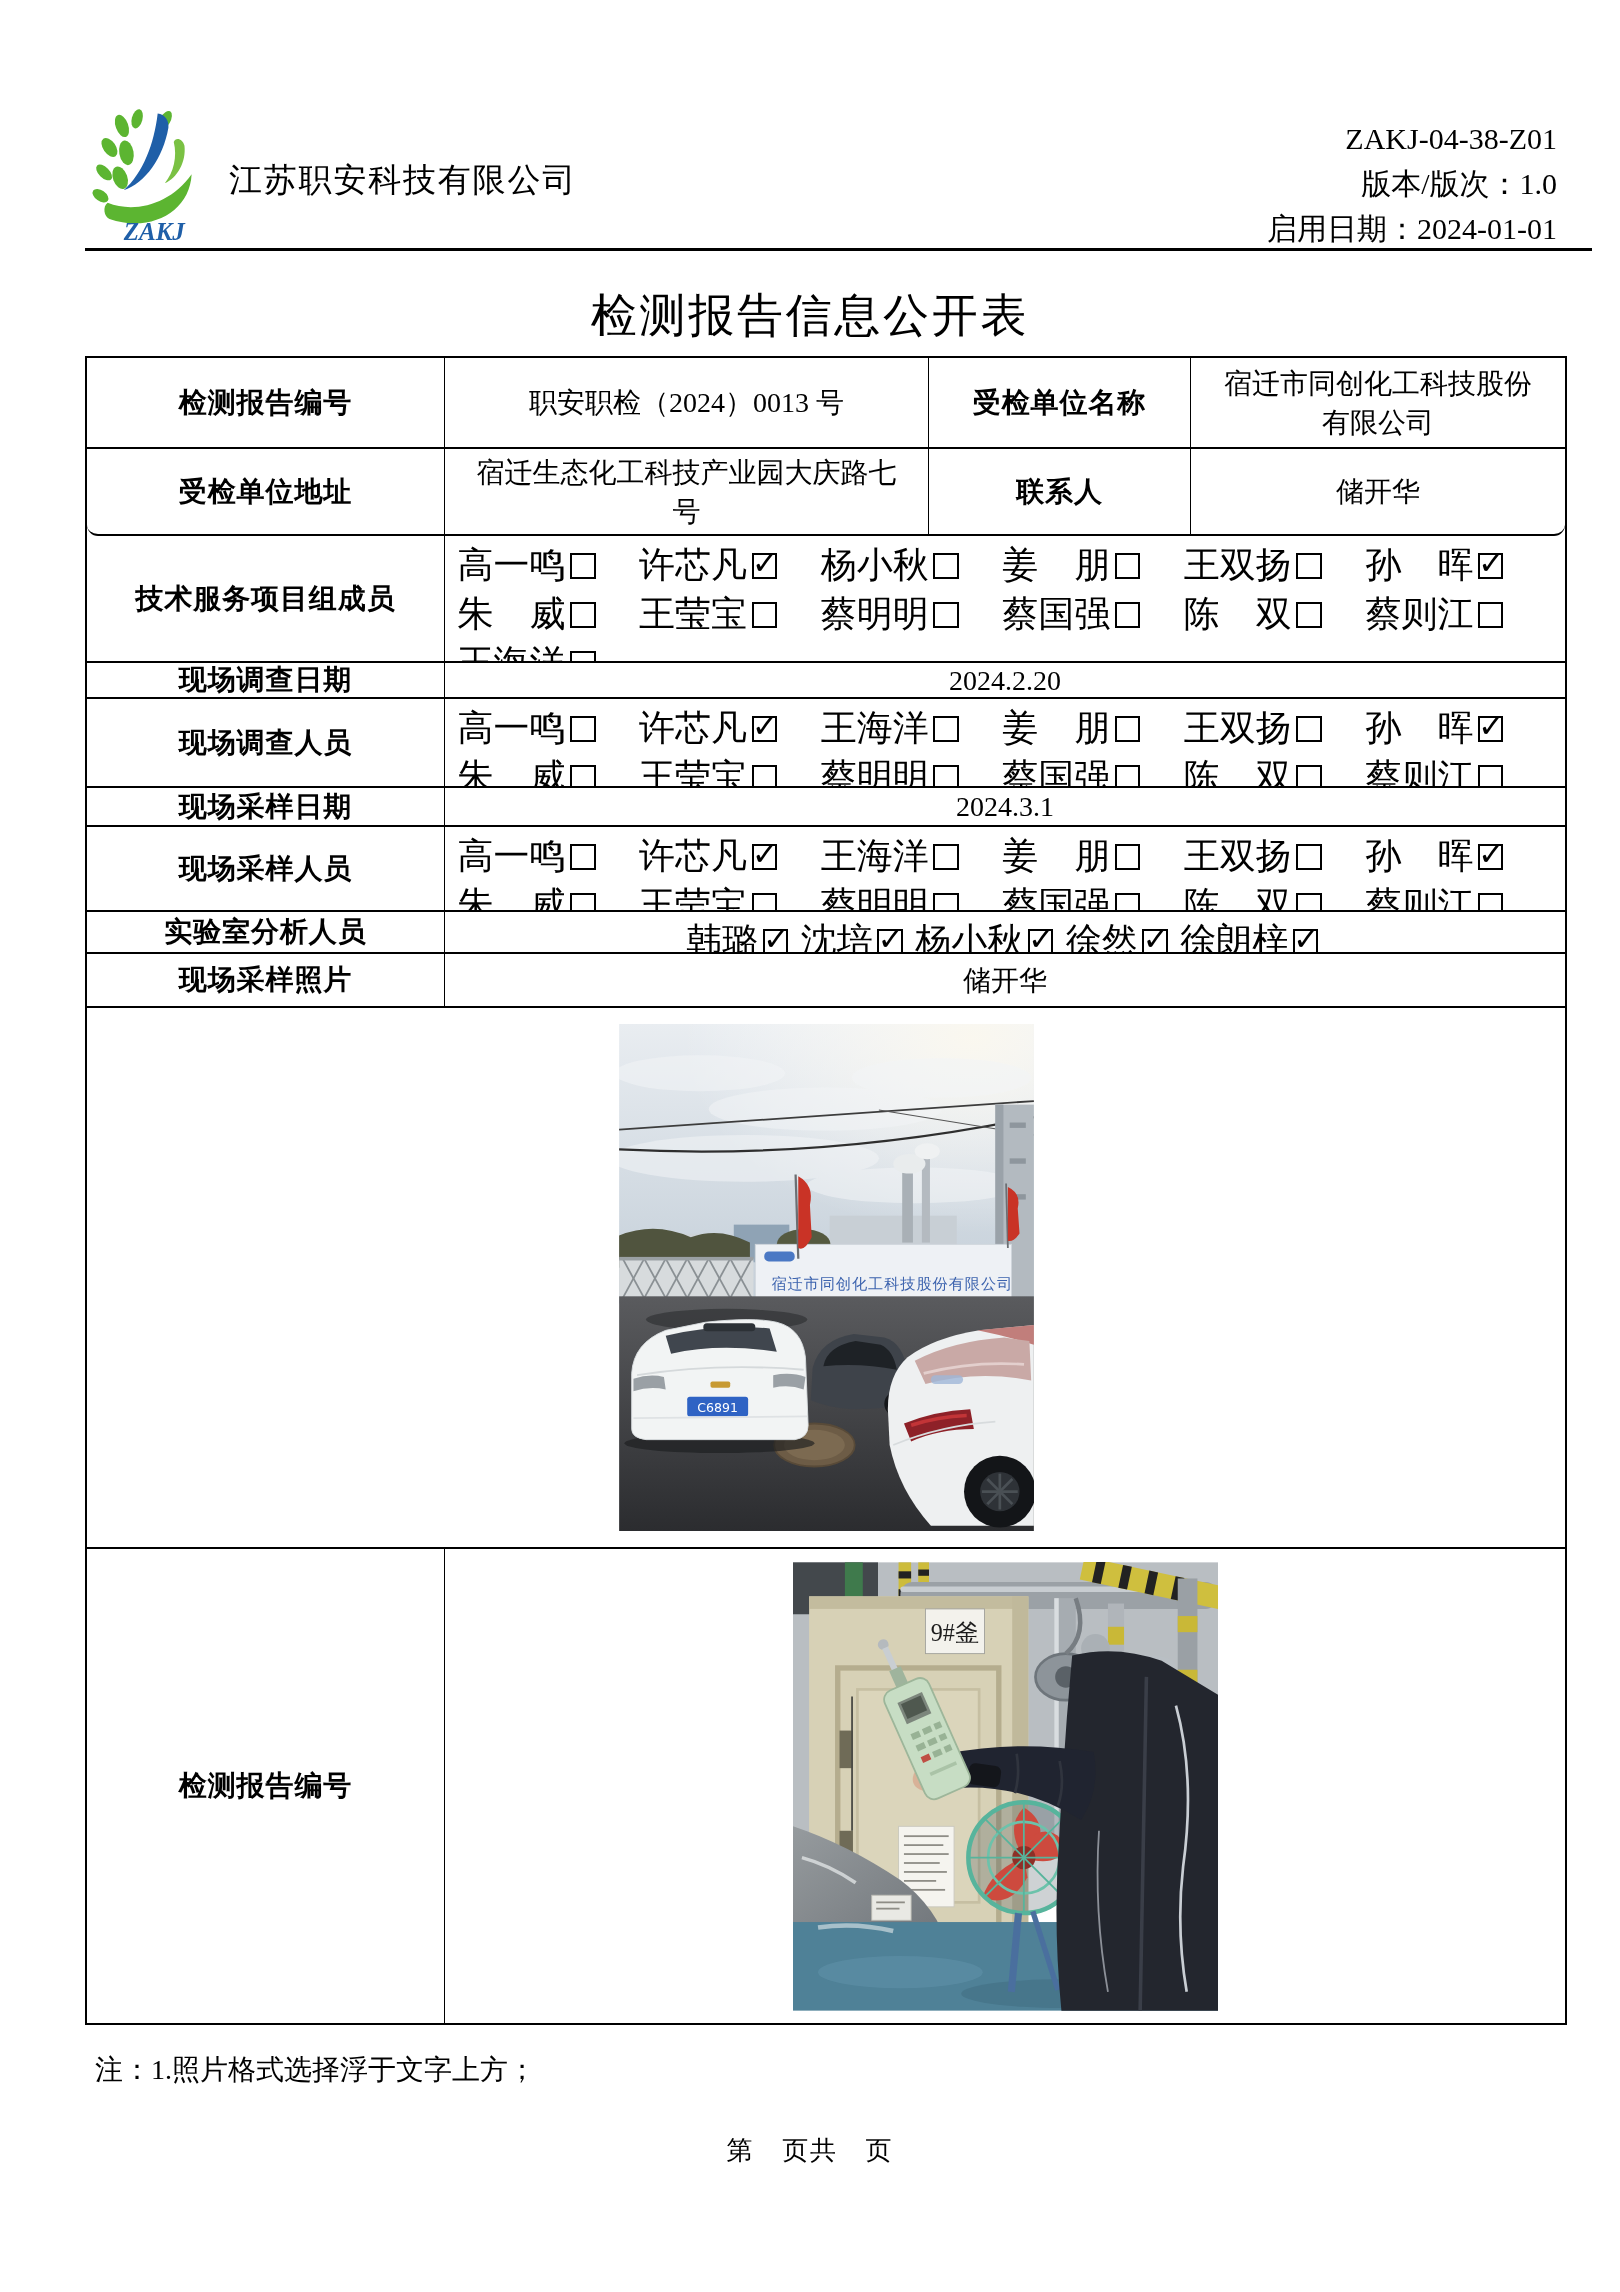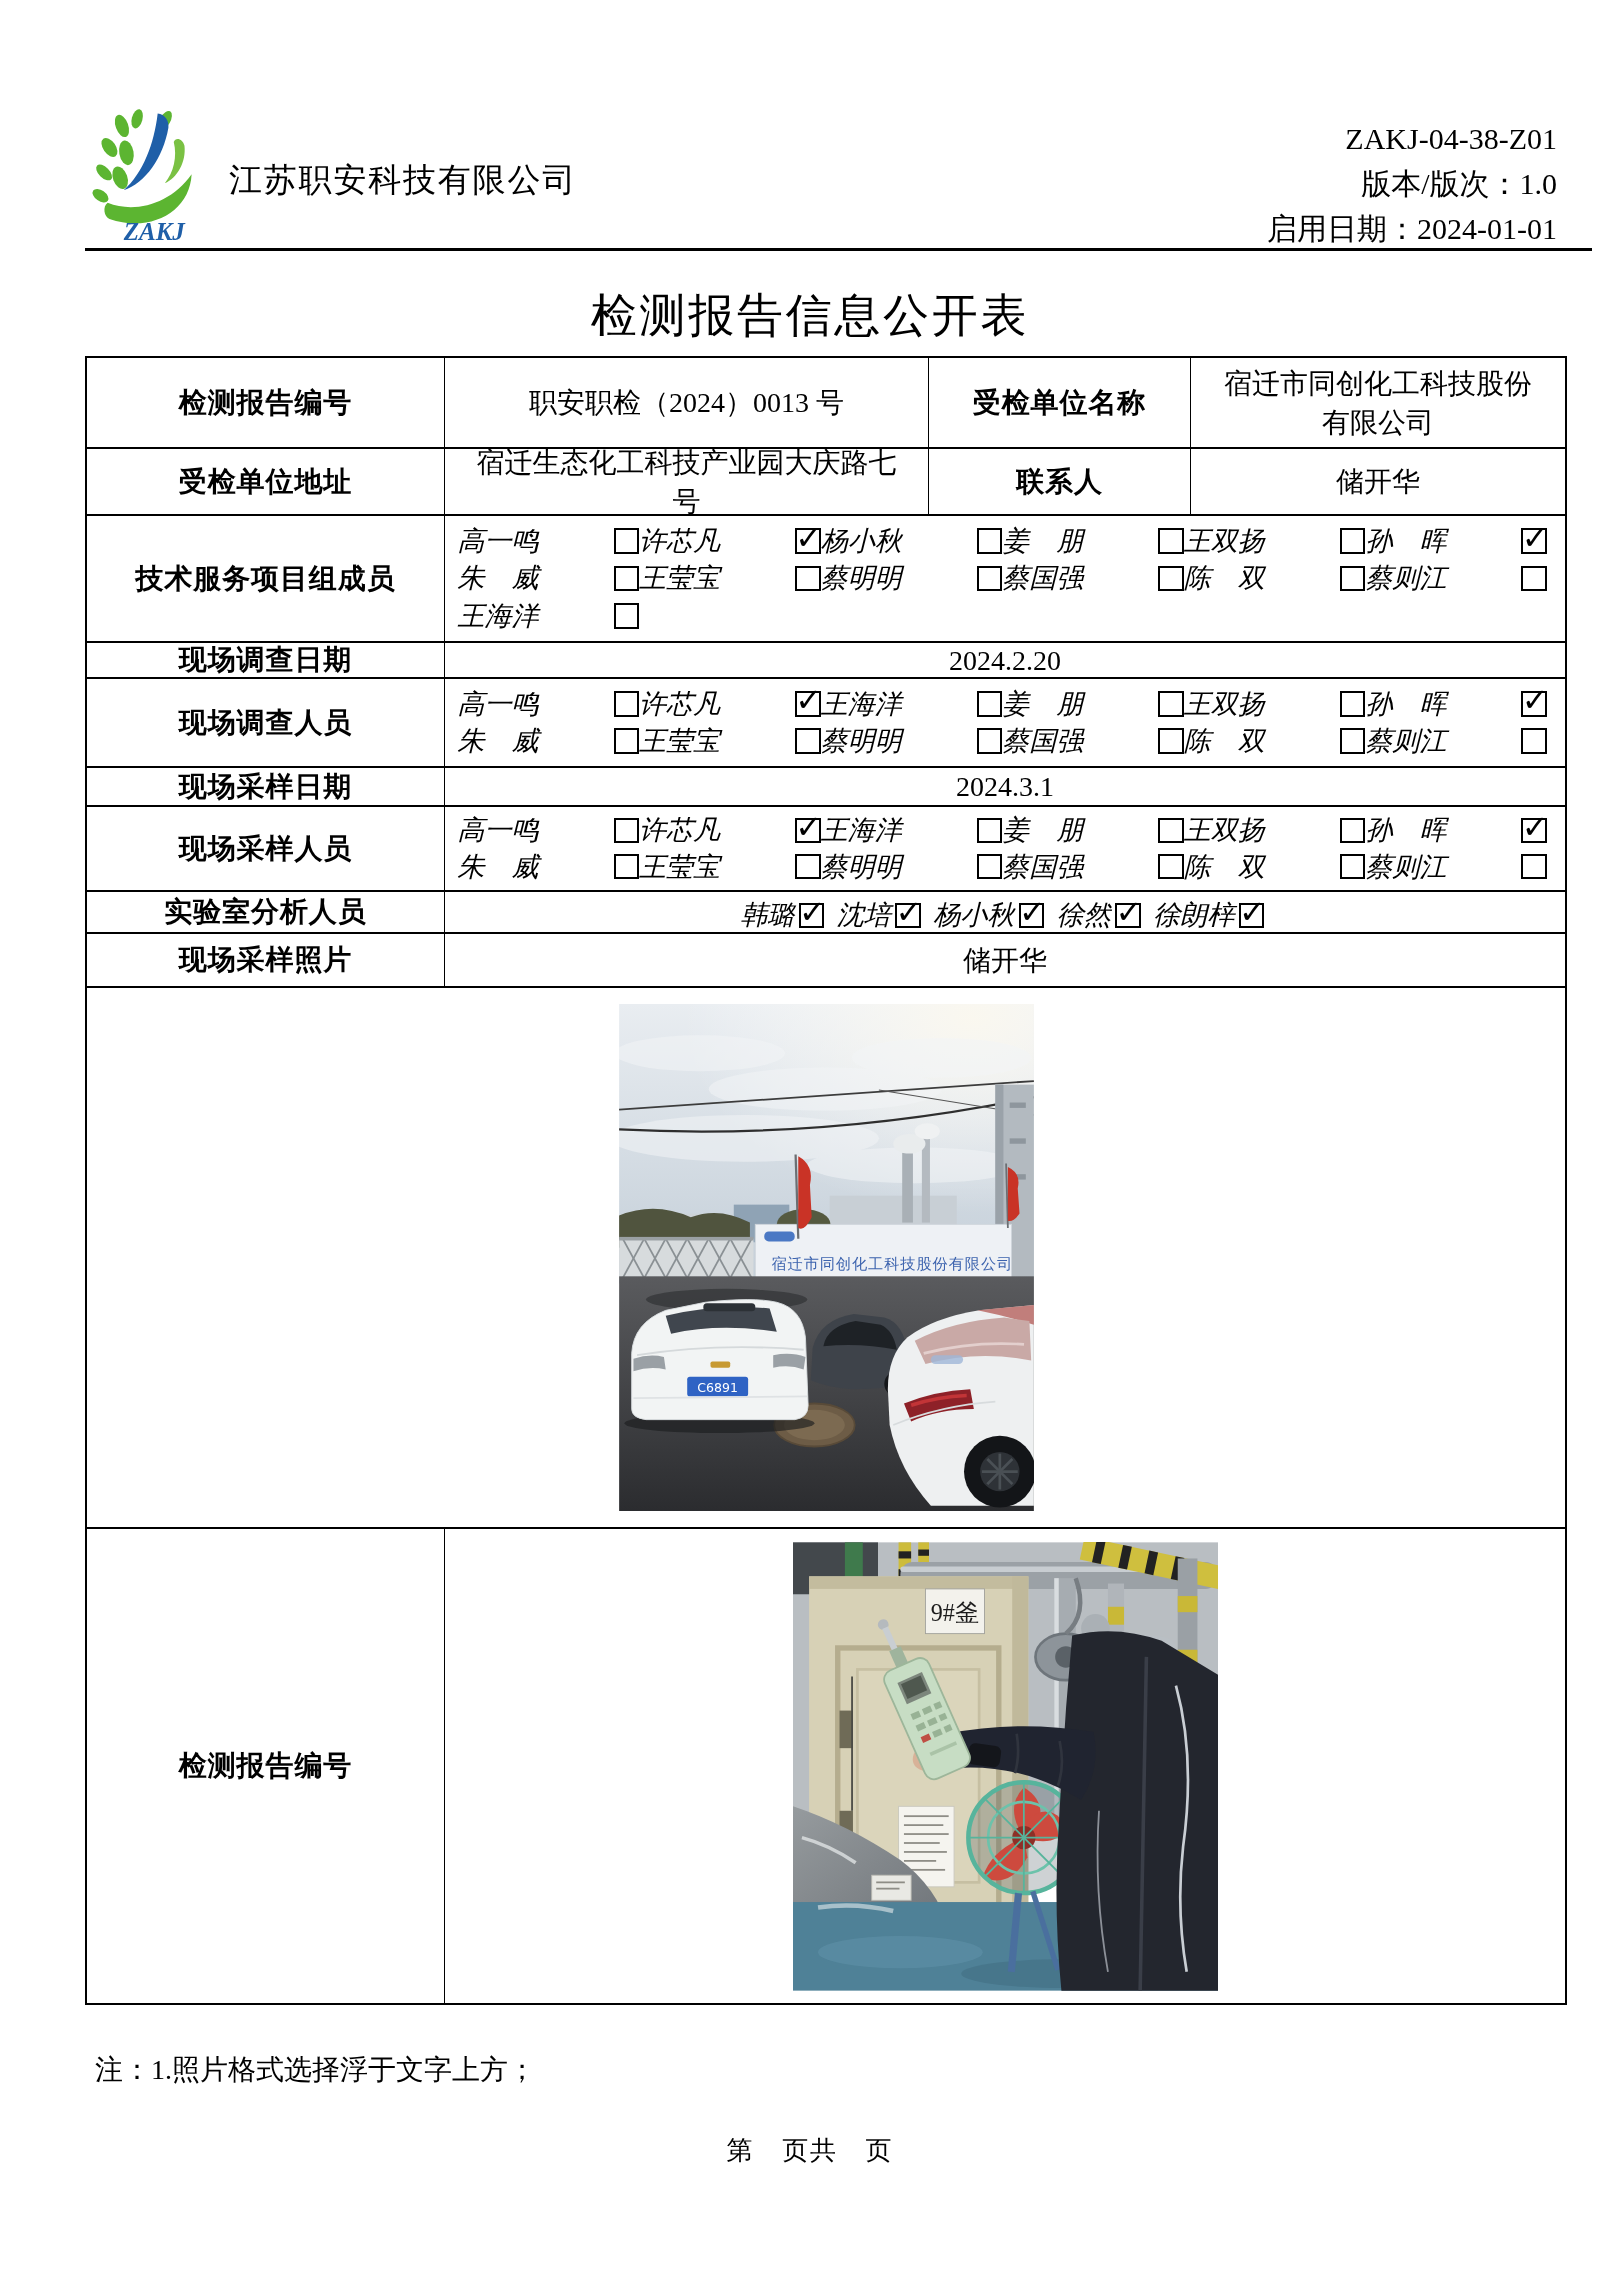--- a/index.html
+++ b/index.html
@@ -18,28 +18,28 @@
   
   .info-table{position:absolute;left:85px;top:356px;width:1482px;border:2.7px solid #000;box-sizing:border-box;}
   .trow{display:flex;border-bottom:2.7px solid #000;box-sizing:border-box;}
   .trow:last-child{border-bottom:none;}
   .cell{box-sizing:border-box;border-right:1.8px solid #000;display:flex;align-items:center;justify-content:center;
         text-align:center;overflow:hidden;}
   .cell:last-child{border-right:none;}
   .lblc{font-family:"Liberation Sans","DejaVu Sans",sans-serif;font-weight:bold;font-size:28px;letter-spacing:0.9px;}
   .valc{font-size:28px;line-height:39px;}
   .w1{flex:0 0 358px;}.w2{flex:0 0 484px;}.w3{flex:0 0 262px;}.w4{flex:1 1 auto;}
-  .h1{height:91px;}.h2{height:67px;}.h3{height:127px;}.h4{height:36px;}.h5{height:89px;}
+  .h1{height:91px;}.h2{height:87px;border-radius:11px;}.h3{height:127px;}.h4{height:36px;}.h5{height:89px;}
   .h6{height:39px;}.h7{height:85px;}.h8{height:42px;}.h9{height:54px;}.h10{height:541px;}.h11{height:474px;}
   .pad{padding:0 23px;}
   
   .cbcell{flex-direction:column;justify-content:space-evenly;align-items:stretch;padding:5.4px 18px 5.4px 12.5px;}
   .cbline{display:grid;grid-template-columns:repeat(6,1fr);}
   .cbline.inline{display:flex;justify-content:center;gap:12.5px;}
-  .pitem{display:flex;align-items:center;font-size:27px;justify-content:space-between;font-style:italic;}
+  .pitem{display:flex;align-items:center;font-size:36px;justify-content:flex-start;}
   .pname{white-space:pre;}
   .cb{width:21.5px;height:21.5px;border:2.7px solid #000;margin-left:4.5px;flex:0 0 auto;position:relative;background:#fff;}
   .cb.checked::after{content:"\2713";position:absolute;left:-1.8px;top:-11.6px;font-size:32px;font-weight:bold;
       color:#000;font-family:"DejaVu Sans",sans-serif;}
   .photo-cell{align-items:center;justify-content:center;}
   
   .note-line{position:absolute;left:95px;top:2051px;font-size:28px;}
   .page-footer{position:absolute;left:0;top:2133px;width:100%;text-align:center;font-size:26px;letter-spacing:1.8px;}
 </style>
 </head>

